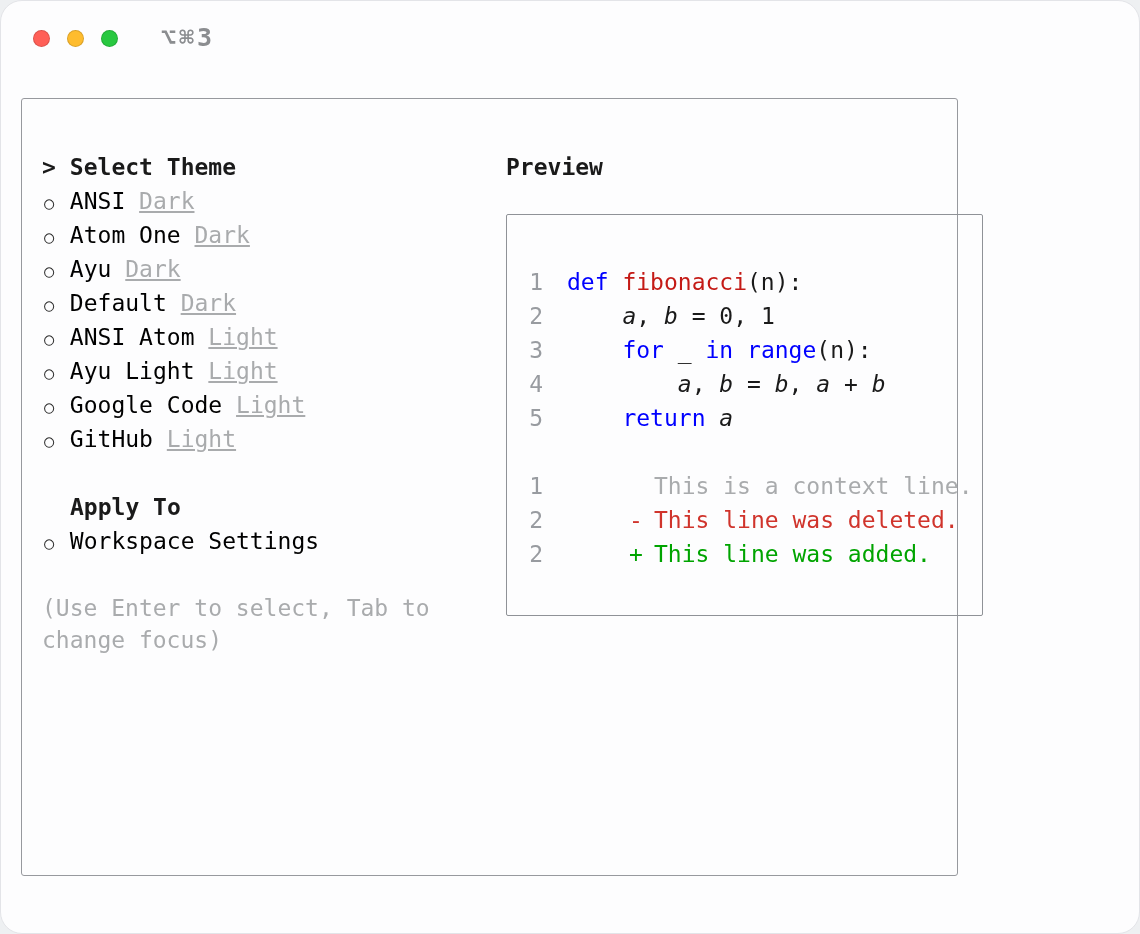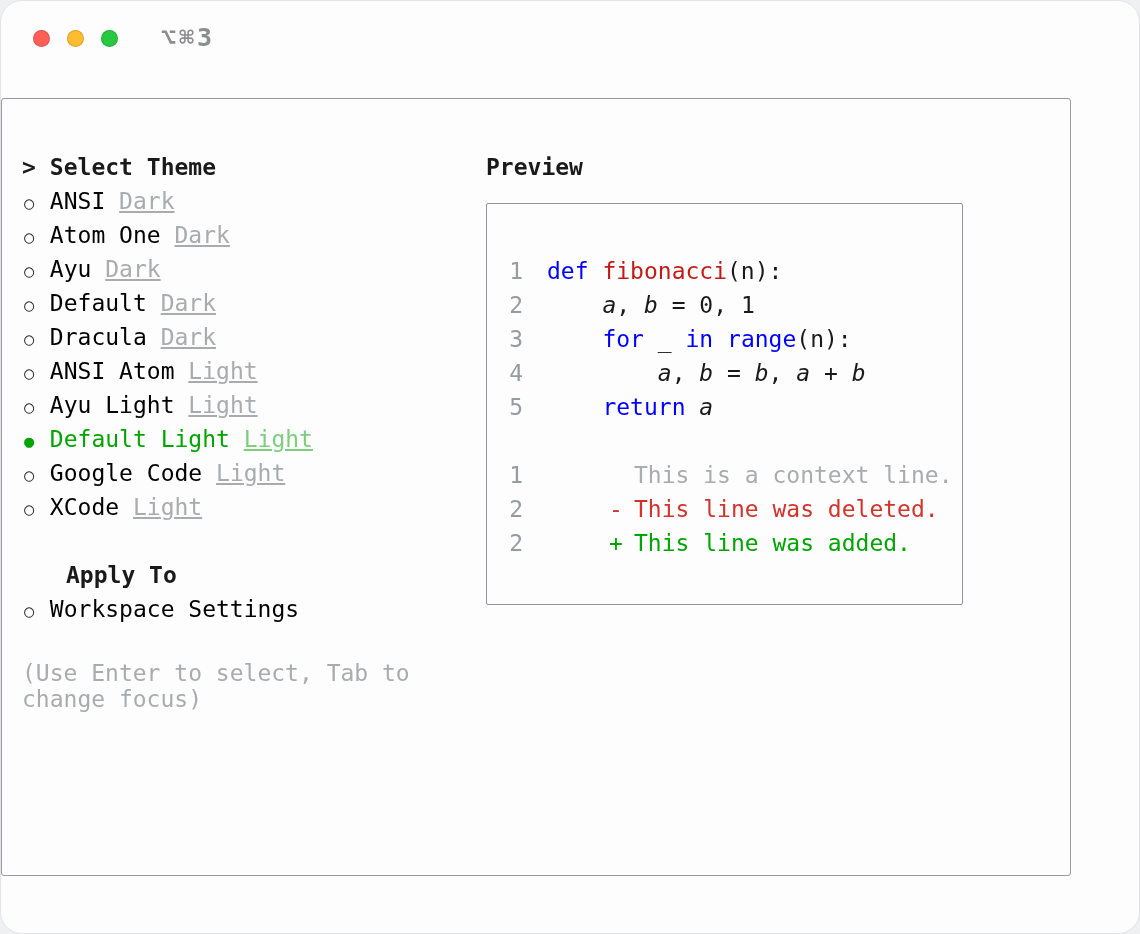--- a/index.html
+++ b/index.html
@@ -20,43 +20,43 @@
   
   .titlebar { position:absolute; left:32px; top:27px; height:20px; display:flex; align-items:center; }
   .dot { width:17px; height:17px; border-radius:50%; display:inline-block; border:1px solid rgba(0,0,0,.14); margin-right:17px; }
   .dot.red    { background:var(--tl-red); }
   .dot.yellow { background:var(--tl-yellow); }
   .dot.green  { background:var(--tl-green); }
   .win-title { margin-left:26px; font-size:25px; font-weight:bold; color:#8b8d90; letter-spacing:3px; line-height:20px; }
 
   
   .panel {
-    position:absolute; left:0; top:97px; width:1070px; height:778px;
+    position:absolute; left:20px; top:97px; width:937px; height:778px;
     border:1.5px solid #97999e; border-radius:3px; background:transparent;
   }
   .row { height:34px; line-height:34px; font-size:23px; white-space:nowrap; }
   .bold { font-weight:bold; }
 
   
   .left  { position:absolute; left:20px; top:51px; width:450px; }
   .prompt { display:inline-block; width:14px; font-weight:bold; text-align:left; }
   .sp { white-space:pre; }
   .bullet { display:inline-block; width:14px; text-align:center; font-size:17px; color:#2c2c2c; vertical-align:baseline; }
   .item .label { color:#000000; }
   .item .variant { color:var(--gray);text-decoration:underline; }
   .item.selected .bullet { color:var(--green); }
   .item.selected .label { color:var(--green); }
   .item.selected .variant { color:var(--green-muted); }
-  .indent { margin-left:44px; }
-  .hint { width:420px; color:var(--gray); font-size:23px; line-height:26px; white-space:normal; }
+  .indent { margin-left:28px; }
+  .hint { width:420px; color:var(--gray); font-size:23px; line-height:32px; white-space:normal; }
 
   
   .right { position:absolute; left:484px; top:51px; width:500px; }
   .preview-box {
-    margin-top:19px;
+    margin-top:30px;
     width:477px; height:402px;
     border:1px solid #8f9297; border-radius:2px;
     padding:50px 0 0 22px;
     background:transparent;
   }
   .crow, .drow { height:34px; line-height:34px; font-size:23px; white-space:pre; }
   .ln { display:inline-block; width:14px; text-align:right; color:#989ba0; margin-right:24px; }
   .src { white-space:pre; }
   .kw { color:var(--blue); }
   .fn { color:var(--fnred); }
@@ -81,26 +81,24 @@
 
   <div class="panel">
 
     <div class="left">
       <div class="row"><span class="prompt">&gt;</span><span class="sp"> </span><span class="bold">Select Theme</span></div>
       <div id="theme-list">
           <div class="row item"><span class="bullet">○</span> <span class="label">ANSI</span> <span class="variant">Dark</span></div>
           <div class="row item"><span class="bullet">○</span> <span class="label">Atom One</span> <span class="variant">Dark</span></div>
           <div class="row item"><span class="bullet">○</span> <span class="label">Ayu</span> <span class="variant">Dark</span></div>
           <div class="row item"><span class="bullet">○</span> <span class="label">Default</span> <span class="variant">Dark</span></div>
-          <div class="row item"><span class="bullet">○</span> <span class="label">Dracula</span> <span class="variant">Dark</span></div>
           <div class="row item"><span class="bullet">○</span> <span class="label">ANSI Atom</span> <span class="variant">Light</span></div>
           <div class="row item"><span class="bullet">○</span> <span class="label">Ayu Light</span> <span class="variant">Light</span></div>
-          <div class="row item selected"><span class="bullet">●</span> <span class="label">Default Light</span> <span class="variant">Light</span></div>
           <div class="row item"><span class="bullet">○</span> <span class="label">Google Code</span> <span class="variant">Light</span></div>
-          <div class="row item"><span class="bullet">○</span> <span class="label">XCode</span> <span class="variant">Light</span></div>
+          <div class="row item"><span class="bullet">○</span> <span class="label">GitHub</span> <span class="variant">Light</span></div>
         </div>
       <div class="row"></div>
       <div class="row"><span class="bold indent">Apply To</span></div>
       <div id="apply-list">
           <div class="row item"><span class="bullet">○</span> <span class="label">Workspace Settings</span></div>
         </div>
       <div class="row"></div>
       <div class="hint">(Use Enter to select, Tab to change focus)</div>
     </div>
 

